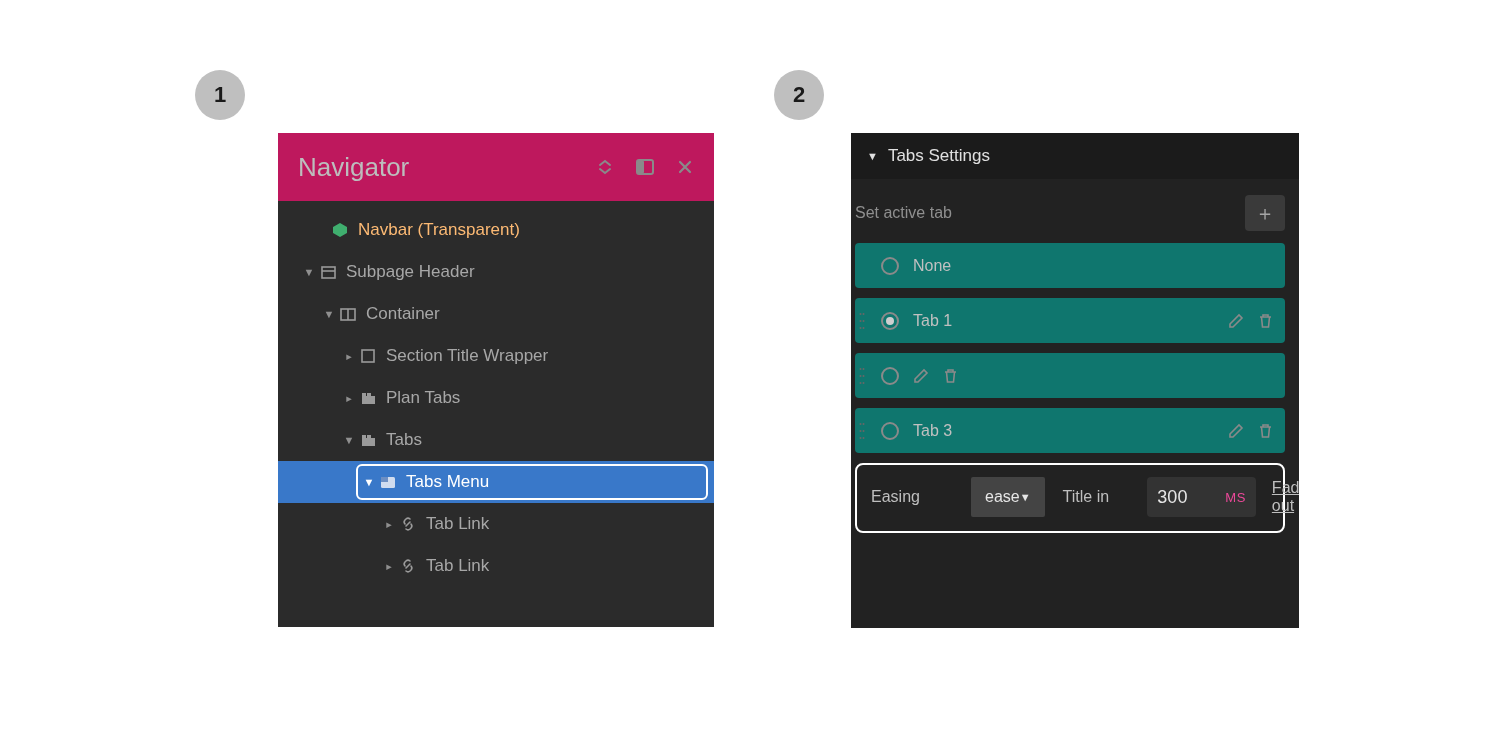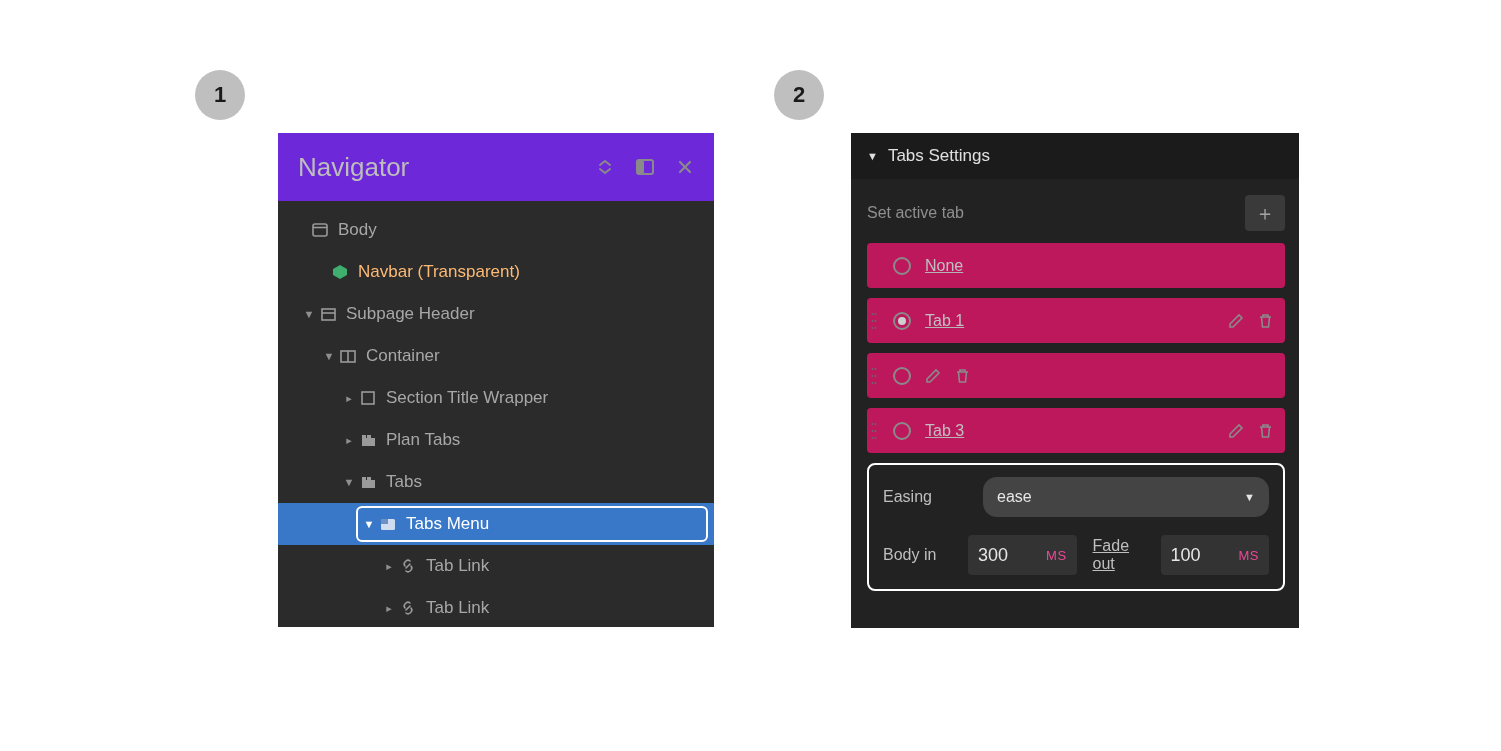--- a/index.html
+++ b/index.html
@@ -36,21 +36,21 @@
   }
   .panel1 { left: 278px; top: 133px; width: 436px; height: 494px; background:#2b2b2b; }
   .panel2 { left: 851px; top: 133px; width: 448px; height: 495px; background:#222222; }
 
   
   .nav-header {
     display: flex;
     align-items: center;
     justify-content: space-between;
     padding: 14px 20px 14px 20px;
-    background: #6d28d9;
+    background: #be185d;
     height: 68px;
   }
   .nav-title {
     font-size: 26px;
     color: #bdbdbd;
     font-weight: 400;
   }
   .nav-header-icons {
     display: flex;
     gap: 22px;
@@ -116,21 +116,21 @@
     align-items: center;
     gap: 10px;
     padding: 14px 16px;
     background: #1b1b1b;
     height: 46px;
     color: #e0e0e0;
     font-size: 17px;
     font-weight: 500;
   }
   .settings-body {
-    padding: 16px 14px 14px 16px;
+    padding: 16px 14px 14px 4px;
   }
   .sat-row {
     display:flex;
     align-items:center;
     justify-content:space-between;
     margin-bottom: 12px;
   }
   .sat-label { color:#8f8f8f; font-size:16px; }
   .add-btn {
     width: 40px;
@@ -140,28 +140,27 @@
     display:flex;
     align-items:center;
     justify-content:center;
     color:#a5a5a5;
     font-size: 20px;
     cursor:pointer;
   }
   .tab-option {
     display:flex;
     align-items:center;
-    background:#be185d;
+    background:#0f766e;
     border-radius:4px;
     height:45px;
     margin-bottom: 10px;
     padding: 0 12px 0 0;
     color:#b5b5b5;
     cursor:pointer;
-    text-decoration:underline;
   }
   .drag-handle {
     width: 14px;
     height: 100%;
     display:flex;
     align-items:center;
     justify-content:center;
     color:#555;
     cursor:grab;
   }
@@ -183,38 +182,38 @@
   .tab-name { flex:1; font-size:16px; color:#c0c0c0; }
   .row-actions { display:flex; gap:14px; align-items:center; color:#7a7a7a; }
   .row-action { cursor:pointer; display:inline-flex; }
 
   .highlight-box {
     border: 2px solid #fff;
     border-radius: 8px;
     padding: 12px 14px 14px 14px;
     margin-top: 6px;
     display:flex;
-    flex-direction:column;
+    flex-direction:row;
     gap: 18px;
   }
   .hb-row {
     display:flex;
     align-items:center;
     gap: 16px;
   }
   .hb-label {
     color:#bfbfbf;
     font-size:16px;
     width: 84px;
   }
   .dropdown {
     flex:1;
     height: 40px;
     background:#444;
-    border-radius:14px;
+    border-radius:2px;
     display:flex;
     align-items:center;
     justify-content:space-between;
     padding: 0 14px;
     color:#e6e6e6;
     font-size:16px;
     cursor:pointer;
   }
   .num-field {
     display:flex;
@@ -262,30 +261,20 @@
       <span class="hdr-icon">
         <svg width="16" height="16" viewBox="0 0 16 16">
             <path d="M3 3 L13 13 M13 3 L3 13" stroke="#8a8a8a" stroke-width="2.2" stroke-linecap="round"></path>
           </svg>
       </span>
     </div>
   </div>
 
   <div class="tree">
 
-    <div class="tree-row" style="padding-left:16px;">
-      <span class="arrow"></span>
-      <span class="tree-icon">
-        <svg width="16" height="14" viewBox="0 0 16 14">
-            <rect x="1" y="1" width="14" height="12" rx="2" fill="none" stroke="#9a9a9a" stroke-width="1.6"></rect>
-            <line x1="1" y1="4.5" x2="15" y2="4.5" stroke="#9a9a9a" stroke-width="1.6"></line>
-          </svg>
-      </span>
-      <span class="tree-label">Body</span>
-    </div>
 
     <div class="tree-row" style="padding-left:36px;">
       <span class="arrow"></span>
       <span class="tree-icon">
         <svg width="16" height="16" viewBox="0 0 16 16">
             <polygon points="8,1 15,5 15,11 8,15 1,11 1,5" fill="#3fae6e"></polygon>
           </svg>
       </span>
       <span class="tree-label" style="color:#fdba74;">Navbar (Transparent)</span>
     </div>
@@ -483,21 +472,21 @@
 
     <div class="highlight-box">
       <div class="hb-row">
         <span class="hb-label">Easing</span>
         <div class="dropdown">
           <span>ease</span>
           <span style="font-size:11px;">▼</span>
         </div>
       </div>
       <div class="hb-row">
-        <span class="hb-label">Body in</span>
+        <span class="hb-label">Title in</span>
         <div class="num-field">
           <input class="num-input" value="300" style="">
           <span class="unit">MS</span>
         </div>
         <span class="hb-label" style="width:auto;text-decoration:underline;">Fade out</span>
         <div class="num-field">
           <input class="num-input" value="100" style="">
           <span class="unit">MS</span>
         </div>
       </div>

